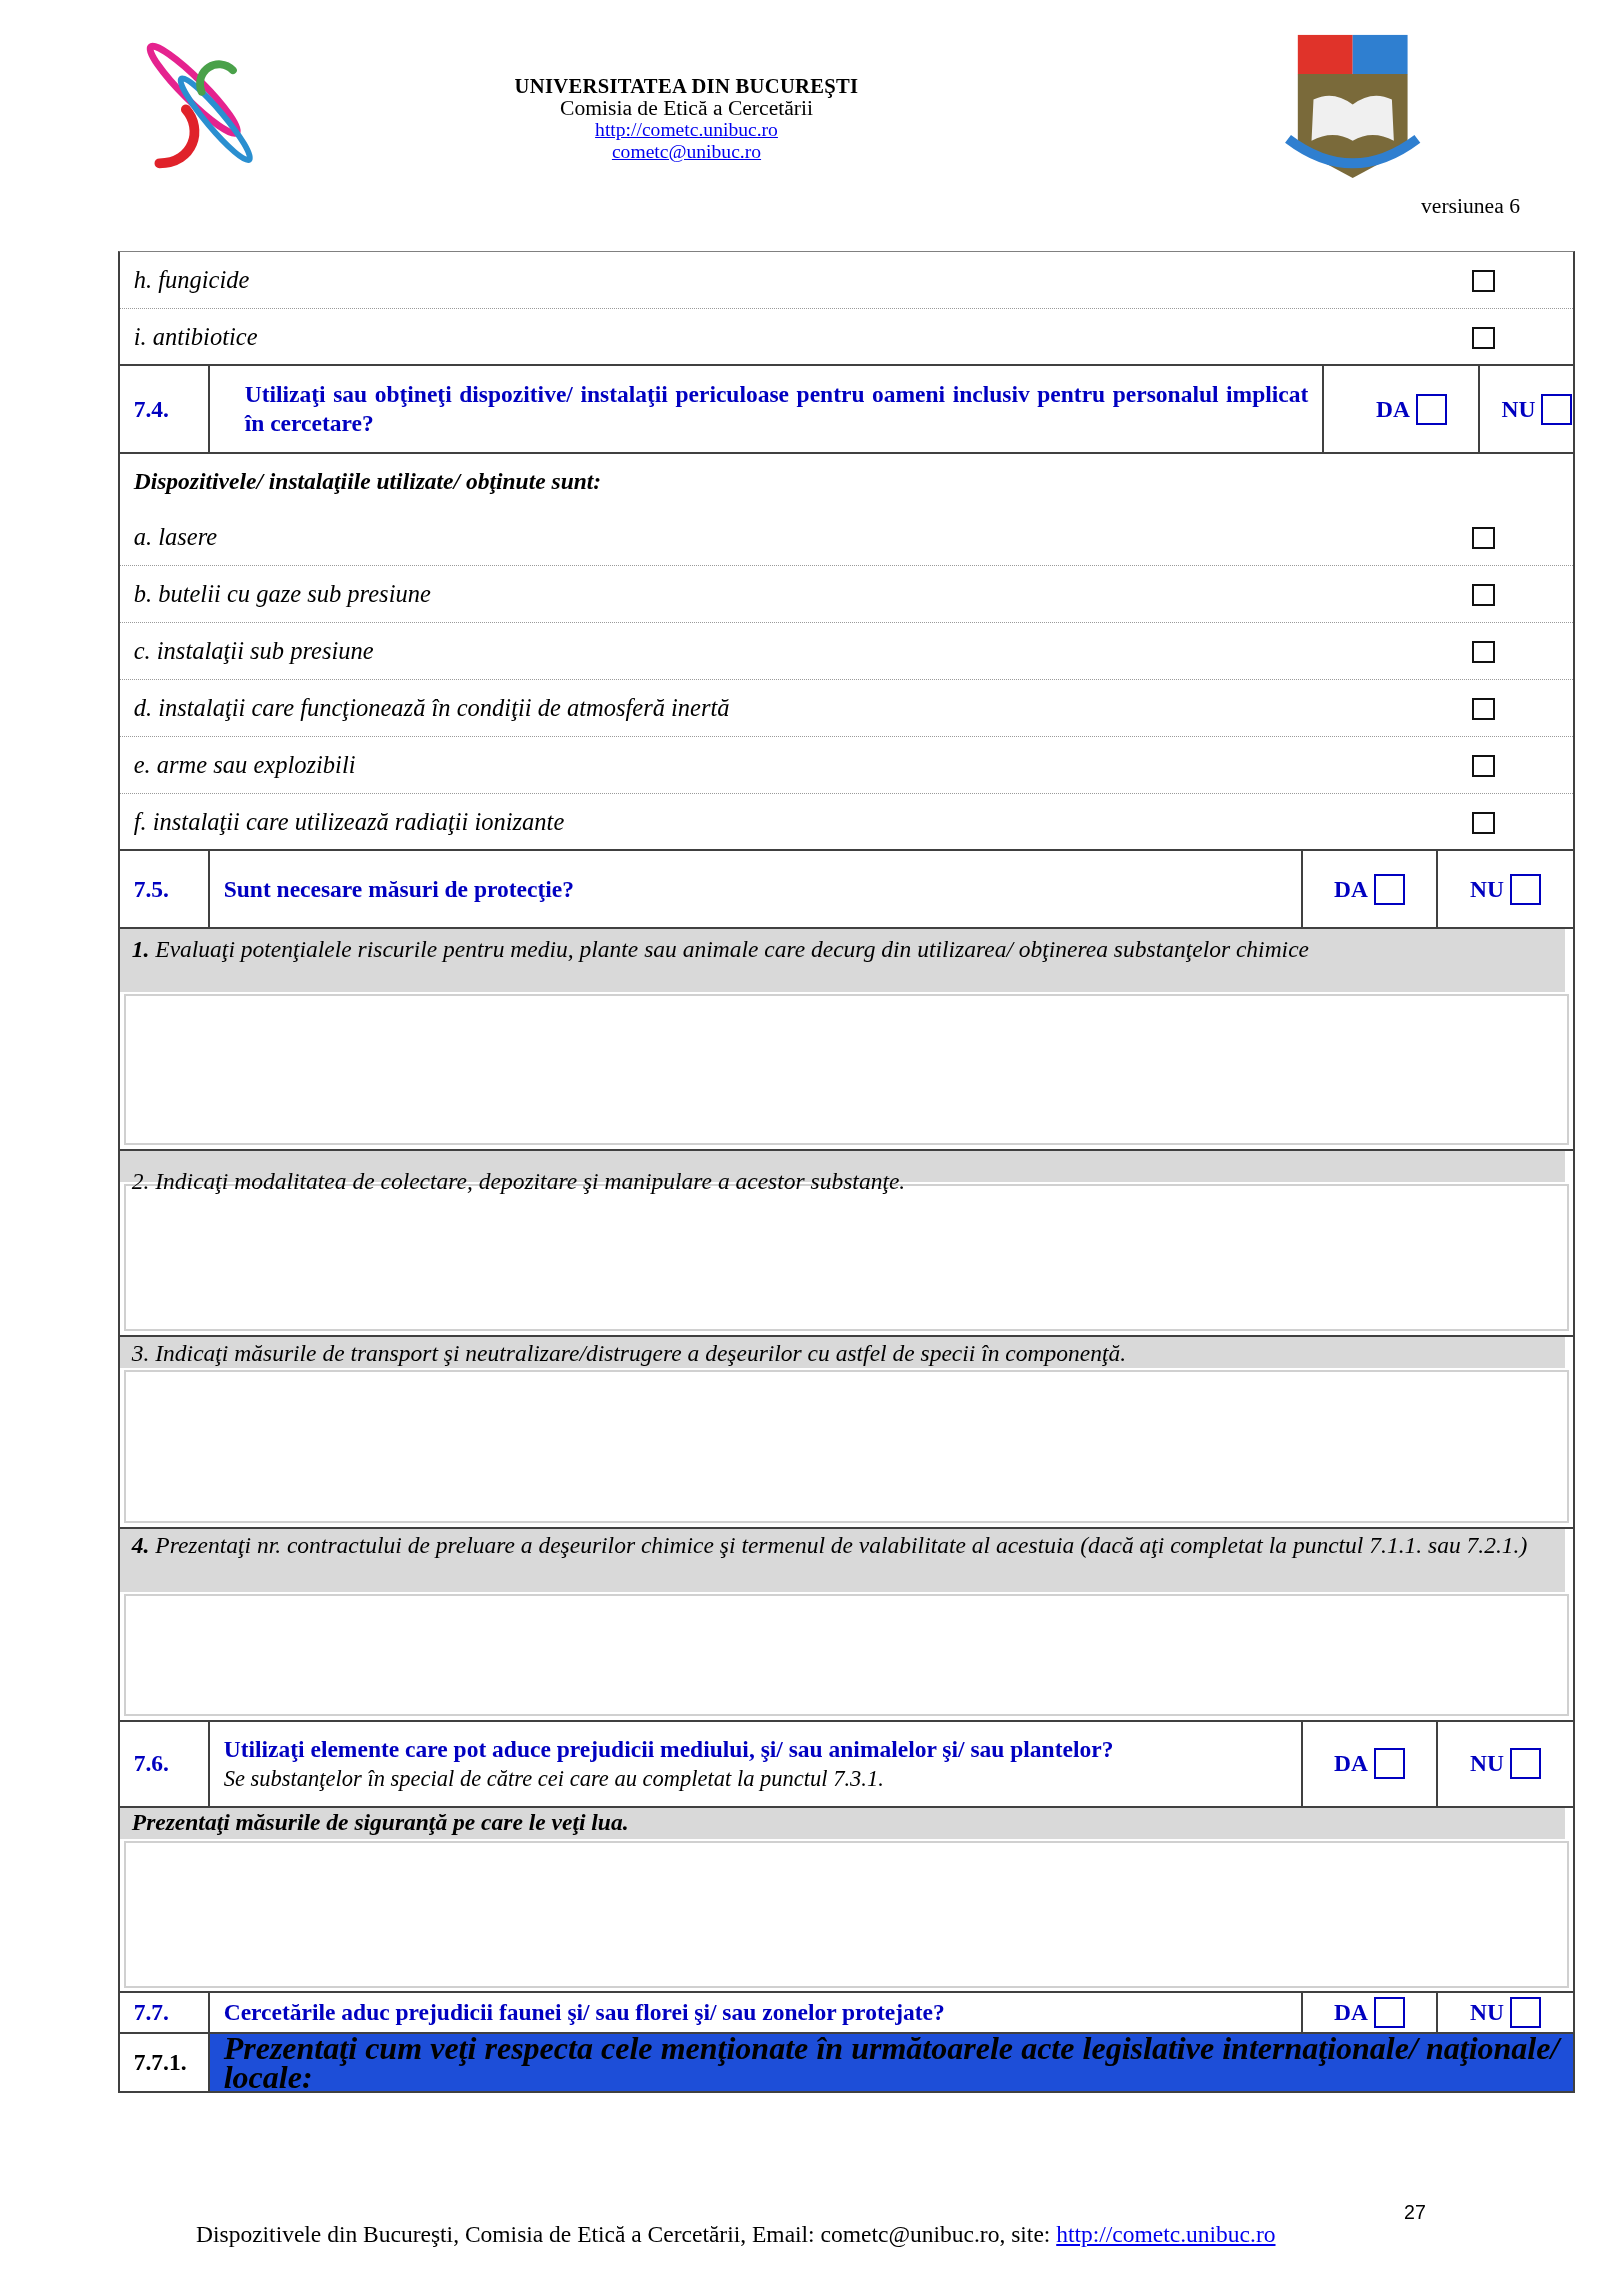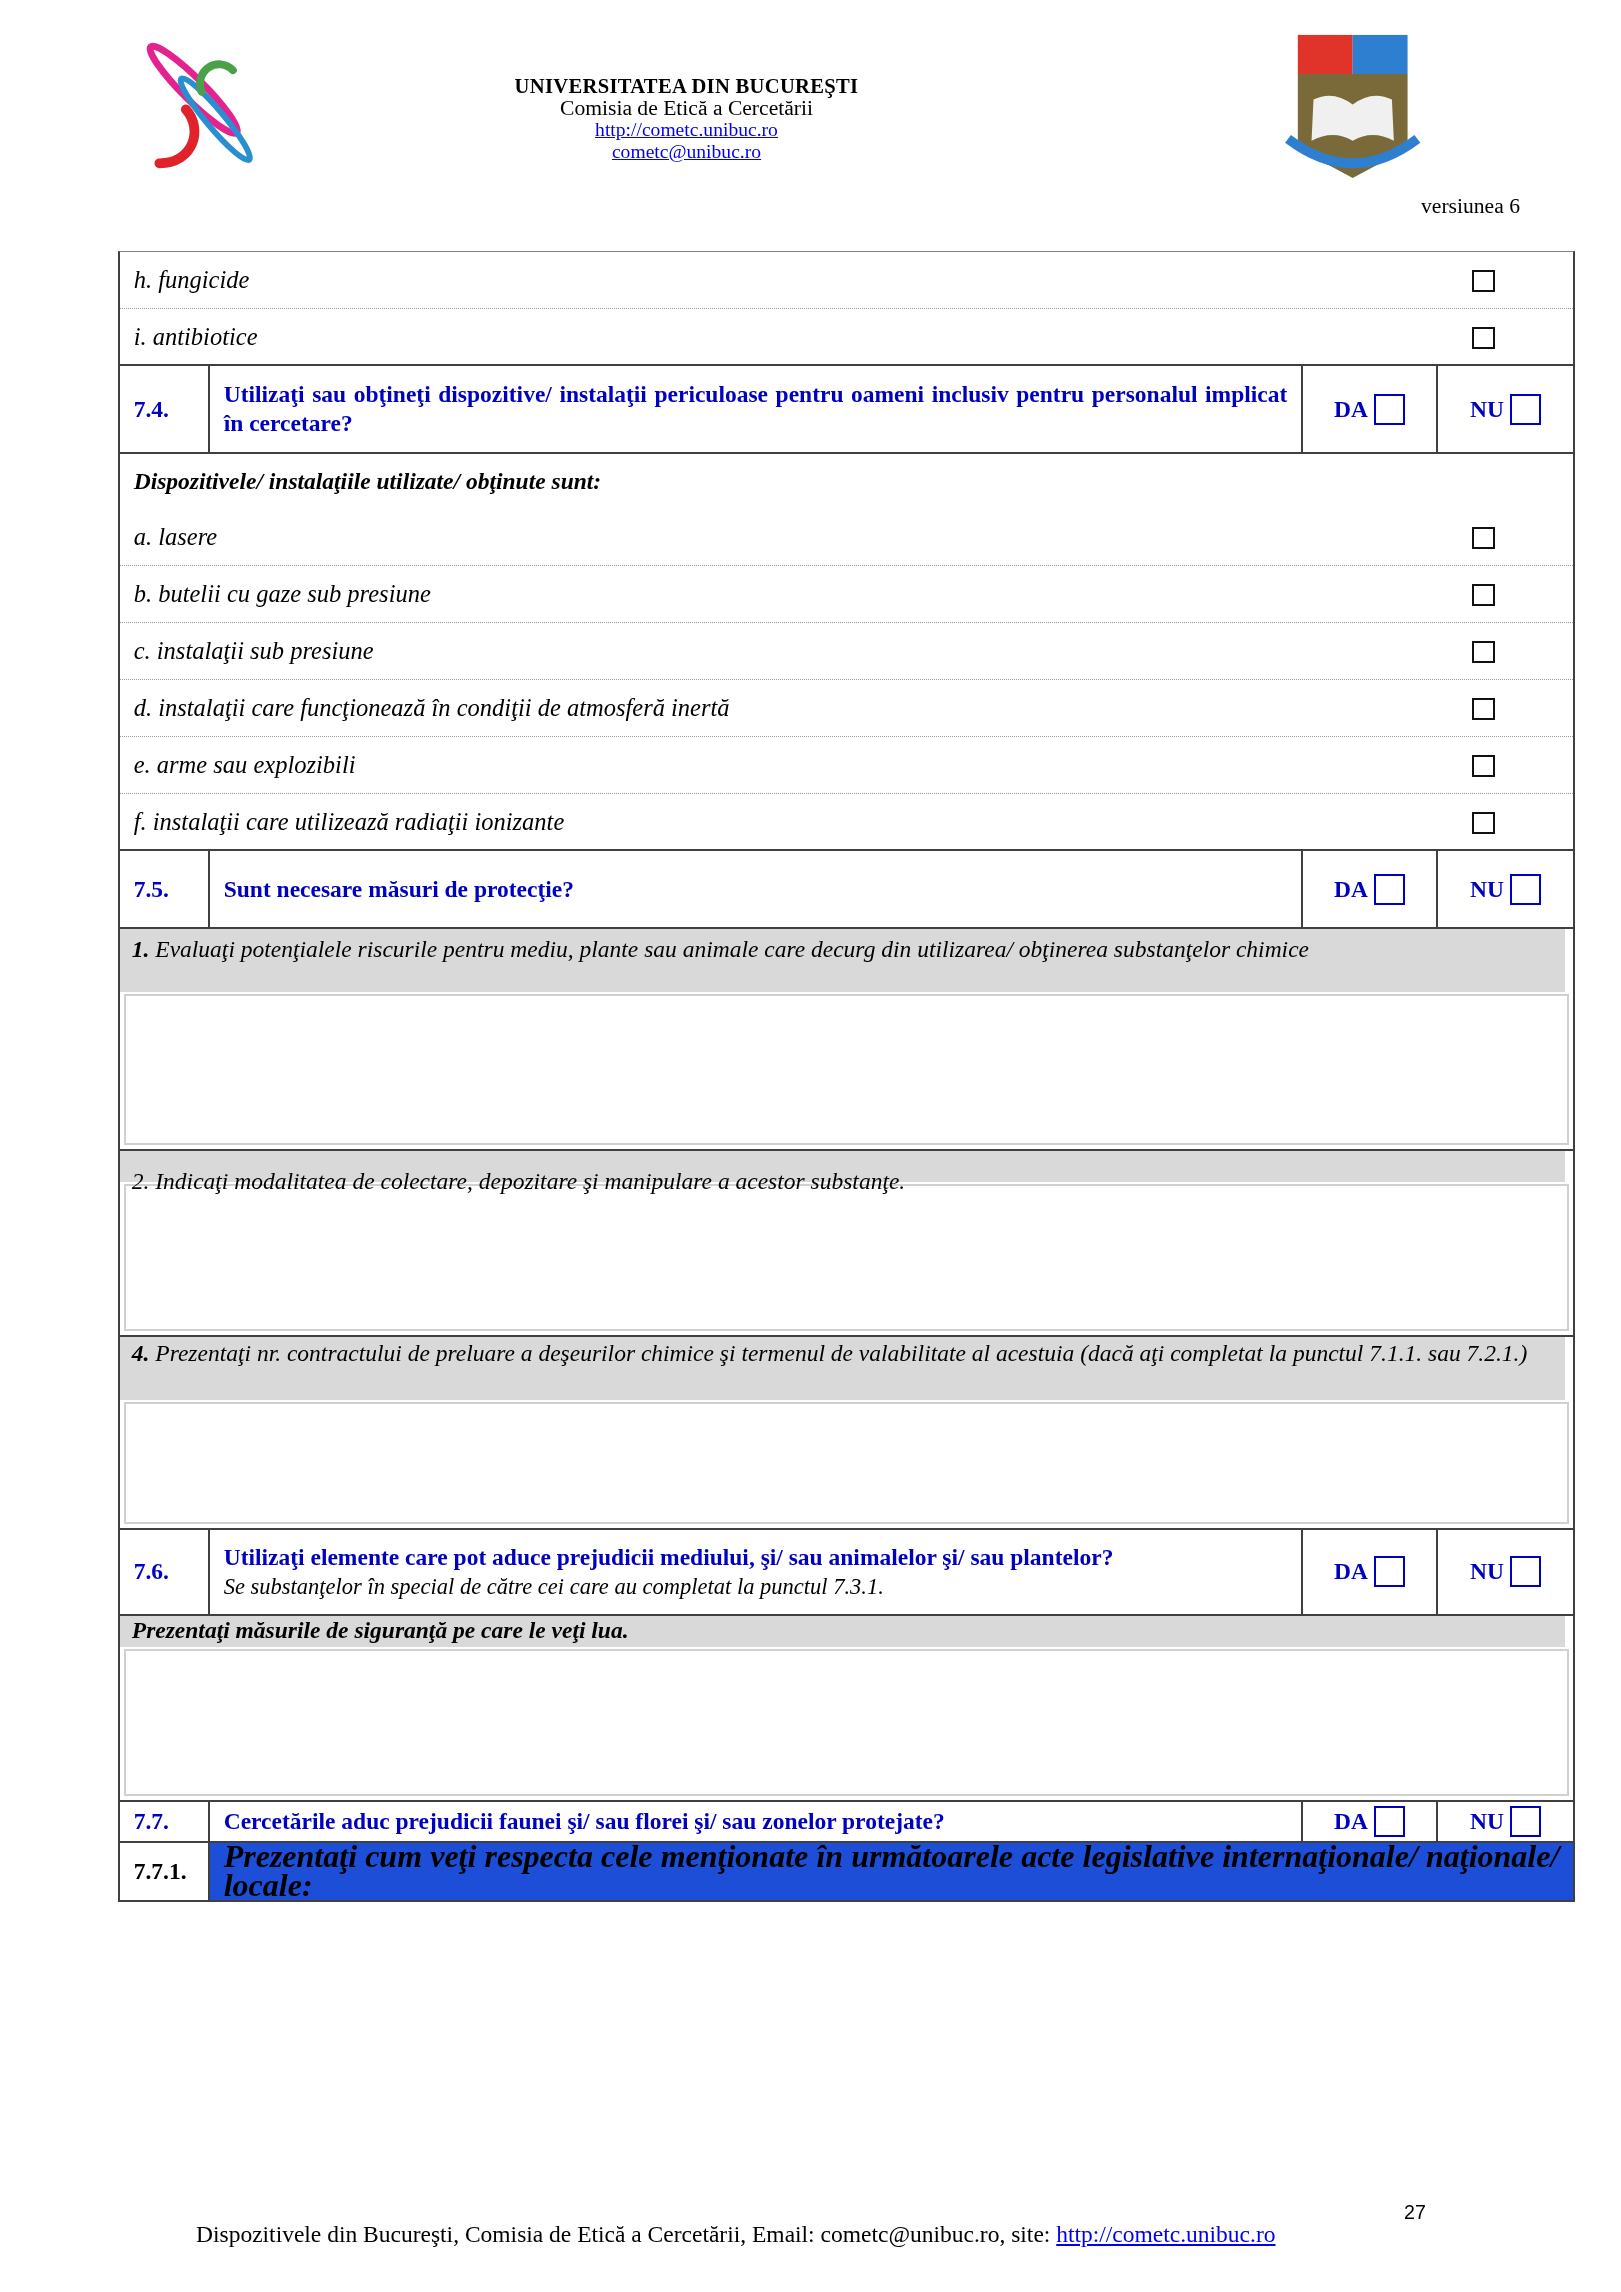--- a/index.html
+++ b/index.html
@@ -81,21 +81,21 @@
 
   <div class="row item">
     <span>h. fungicide</span>
     <span class="cb"></span>
   </div>
   <div class="row item solid">
     <span>i. antibiotice</span>
     <span class="cb"></span>
   </div>
 
-  <div class="row q solid" style="height:88px;">
+  <div class="row q solid" style="height:88px;gap:21px;">
     <div class="num">7.4.</div>
     <div class="text">
         <span>Utilizaţi sau obţineţi dispozitive/ instalaţii periculoase pentru oameni inclusiv pentru personalul implicat în cercetare?</span>
       </div>
     <div class="yn da">
         <span>DA</span>
         <span class="ybox"></span>
       </div>
     <div class="yn nu">
         <span>NU</span>
@@ -149,20 +149,24 @@
   <div class="block">
     <div class="label" style="height:63px;"><b>1.</b><span> Evaluaţi potenţialele riscurile pentru mediu, plante sau animale care decurg din utilizarea/ obţinerea substanţelor chimice</span></div>
     <div class="answer" style="height:151px;"></div>
   </div>
 
   <div class="block">
     <div class="label" style="height:31px; padding-top:16px;"><span>2.</span><span> Indicaţi modalitatea de colectare, depozitare şi manipulare a acestor substanţe.</span></div>
     <div class="answer" style="height:147px;"></div>
   </div>
 
+  <div class="block">
+    <div class="label" style="height:31px; padding-top:2px;"><span>3.</span><span> Indicaţi măsurile de transport şi neutralizare/distrugere a deşeurilor cu astfel de specii în componenţă.</span></div>
+    <div class="answer" style="height:153px;"></div>
+  </div>
 
   <div class="block">
     <div class="label" style="height:63px; padding-top:2px;"><b>4.</b><span> Prezentaţi nr. contractului de preluare a deşeurilor chimice şi termenul de valabilitate al acestuia</span><span style="font-weight:normal;"> (dacă aţi completat la punctul 7.1.1. sau 7.2.1.)</span></div>
     <div class="answer" style="height:122px;"></div>
   </div>
 
   <div class="row q solid" style="height:86px;">
     <div class="num">7.6.</div>
     <div class="text" style="text-align:left;">
       <span>Utilizaţi elemente care pot aduce prejudicii mediului, şi/ sau animalelor şi/ sau plantelor?</span>

